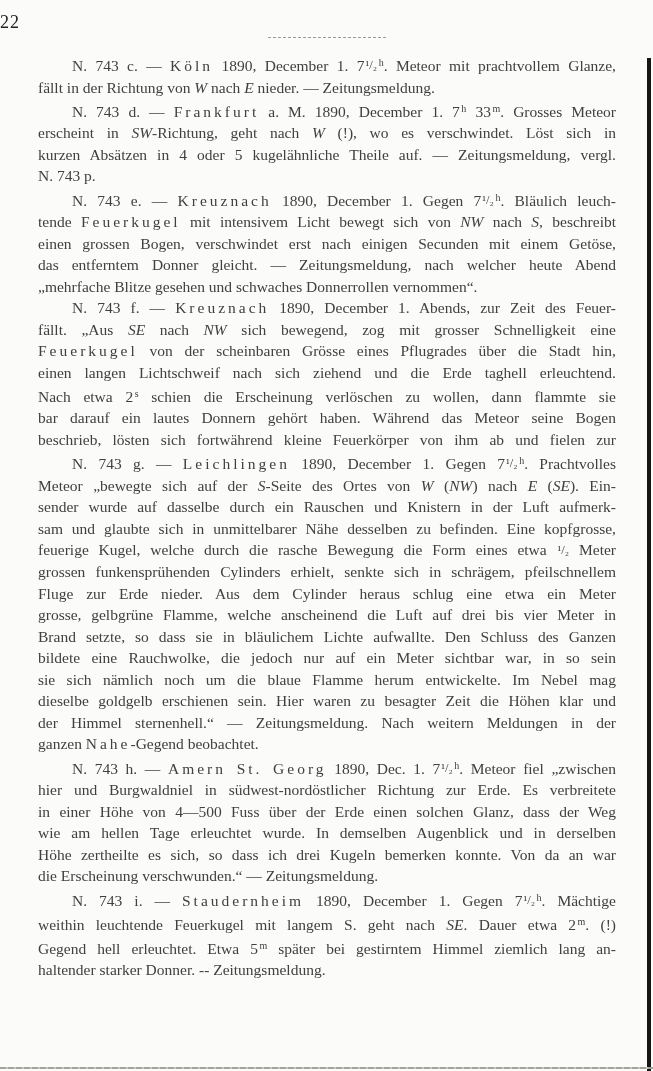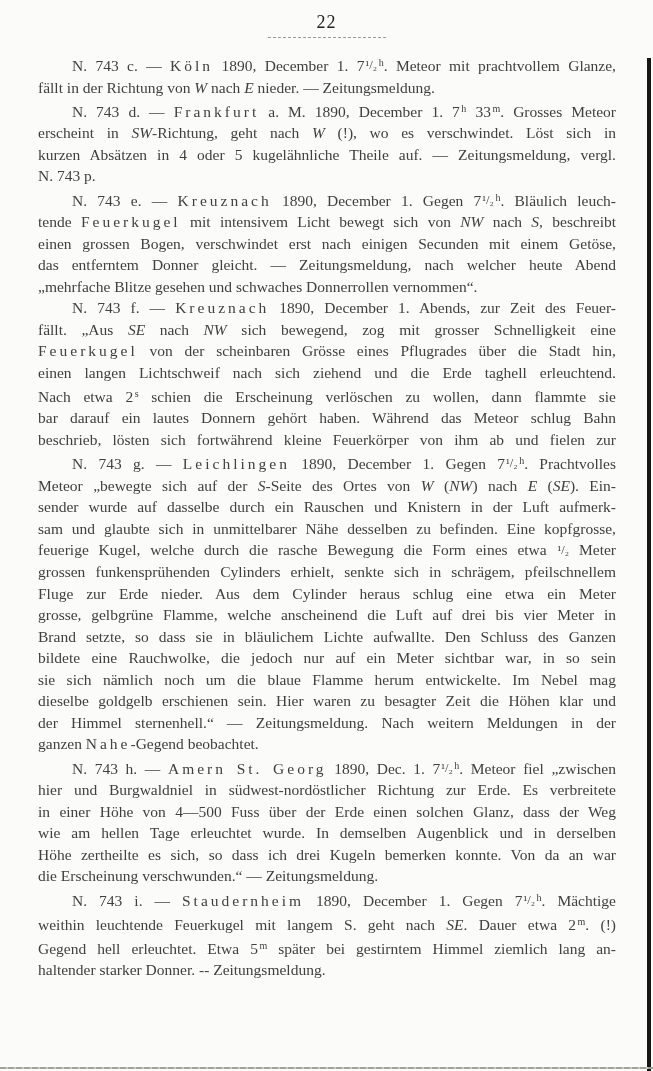--- a/index.html
+++ b/index.html
@@ -2,21 +2,21 @@
 <html><head>
 <meta charset="utf-8">
 <style>
   html,body{margin:0;padding:0;}
   body{
     width:653px;height:1071px;position:relative;overflow:hidden;
     background:#fbfbf9;
     font-family:"Liberation Serif","DejaVu Serif",serif;
     color:#1e1e1e;
   }
-  .page-header{position:absolute;top:12px;left:0;width:100%;text-align:center;}
+  .page-header{position:absolute;top:12px;left:0;width:100%;}
   .page-number{font-size:18px;letter-spacing:1px;color:#222;}
   .header-rule{width:118px;height:0;border-top:1px dashed #9b9b96;margin:4px auto 0 auto;}
   .text-block{
     position:absolute;top:52px;left:38px;width:578px;
     font-size:15.5px;line-height:21.5px;
     text-rendering:optimizeLegibility;
   }
   .paragraph{margin:0;}
   .line{text-align:justify;text-align-last:justify;}
   .line.last-line{text-align-last:left;}
@@ -55,21 +55,21 @@
       <div class="line"><span>einen grossen Bogen, verschwindet erst nach einigen Secunden mit einem Getöse,</span></div>
       <div class="line"><span>das entferntem Donner gleicht. — Zeitungsmeldung, nach welcher heute Abend</span></div>
       <div class="line last-line"><span>„mehrfache Blitze gesehen und schwaches Donnerrollen vernommen“.</span></div>
     </div>
     <div class="paragraph">
       <div class="line first-line"><span>N. 743 f. — </span><span class="spaced">Kreuznach</span><span> 1890, December 1. Abends, zur Zeit des Feuer-</span></div>
       <div class="line"><span>fällt. „Aus </span><span class="it">SE</span><span> nach </span><span class="it">NW</span><span> sich bewegend, zog mit grosser Schnelligkeit eine</span></div>
       <div class="line"><span class="spaced">Feuerkugel</span><span> von der scheinbaren Grösse eines Pflugrades über die Stadt hin,</span></div>
       <div class="line"><span>einen langen Lichtschweif nach sich ziehend und die Erde taghell erleuchtend.</span></div>
       <div class="line"><span>Nach etwa 2</span><span class="sup">s</span><span> schien die Erscheinung verlöschen zu wollen, dann flammte sie</span></div>
-      <div class="line"><span>bar darauf ein lautes Donnern gehört haben. Während das Meteor schlug Bahn</span></div>
+      <div class="line"><span>bar darauf ein lautes Donnern gehört haben. Während das Meteor seine Bogen</span></div>
       <div class="line"><span>beschrieb, lösten sich fortwährend kleine Feuerkörper von ihm ab und fielen zur</span></div>
     </div>
     <div class="paragraph">
       <div class="line first-line"><span>N. 743 g. — </span><span class="spaced">Leichlingen</span><span> 1890, December 1. Gegen 7</span><span class="frac">¹/₂</span><span class="sup">h</span><span>. Prachtvolles</span></div>
       <div class="line"><span>Meteor „bewegte sich auf der </span><span class="it">S</span><span>-Seite des Ortes von </span><span class="it">W</span><span> (</span><span class="it">NW</span><span>) nach </span><span class="it">E</span><span> (</span><span class="it">SE</span><span>). Ein-</span></div>
       <div class="line"><span>sender wurde auf dasselbe durch ein Rauschen und Knistern in der Luft aufmerk-</span></div>
       <div class="line"><span>sam und glaubte sich in unmittelbarer Nähe desselben zu befinden. Eine kopfgrosse,</span></div>
       <div class="line"><span>feuerige Kugel, welche durch die rasche Bewegung die Form eines etwa </span><span class="frac">¹/₂</span><span> Meter</span></div>
       <div class="line"><span>grossen funkensprühenden Cylinders erhielt, senkte sich in schrägem, pfeilschnellem</span></div>
       <div class="line"><span>Fluge zur Erde nieder. Aus dem Cylinder heraus schlug eine etwa ein Meter</span></div>

